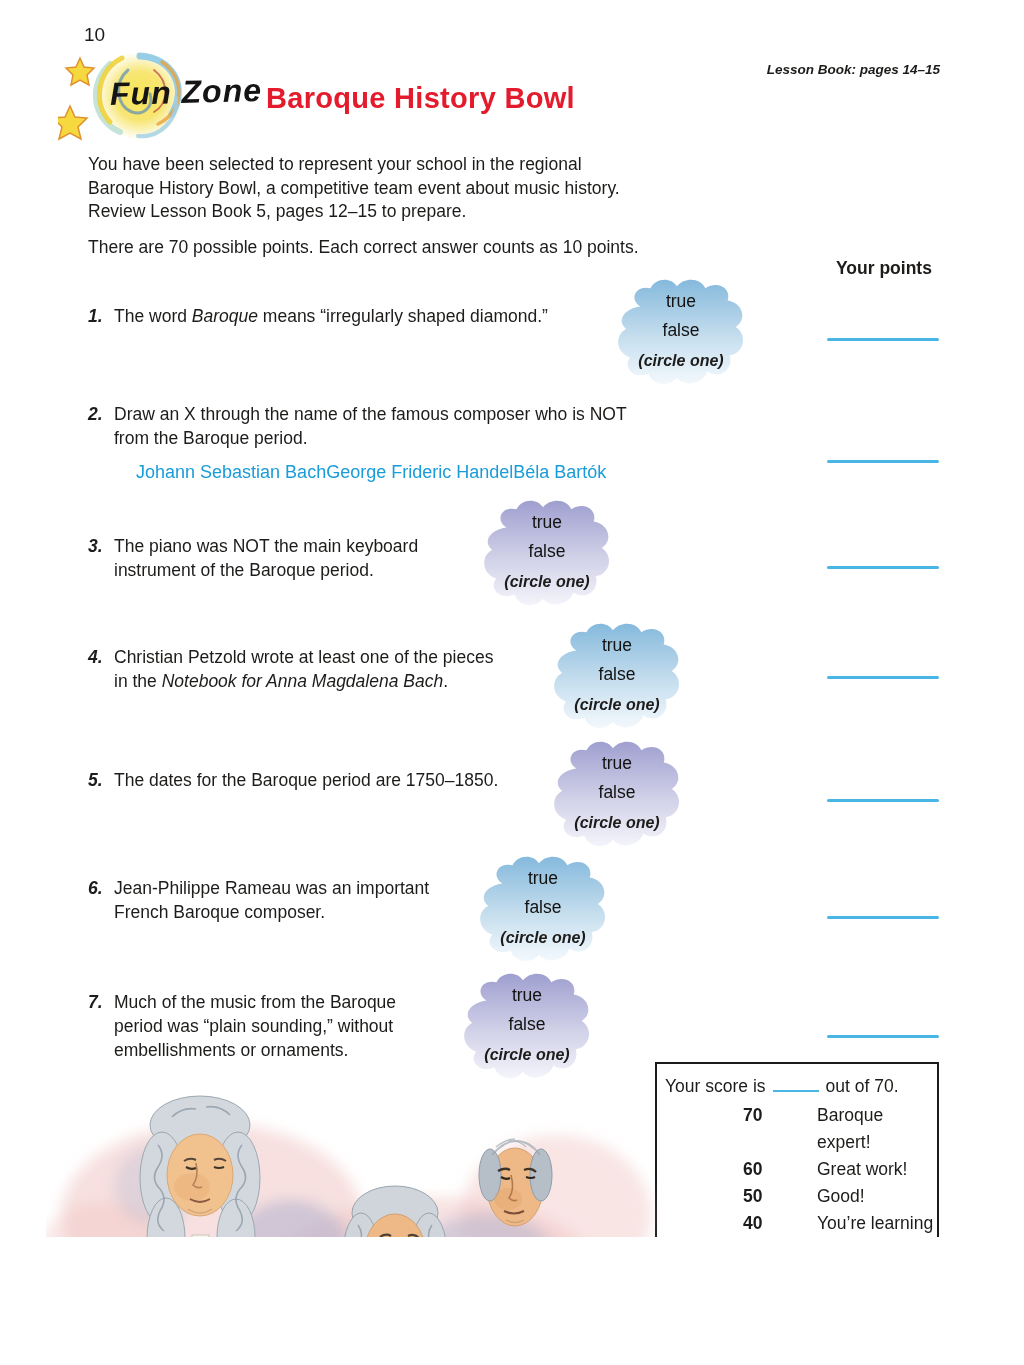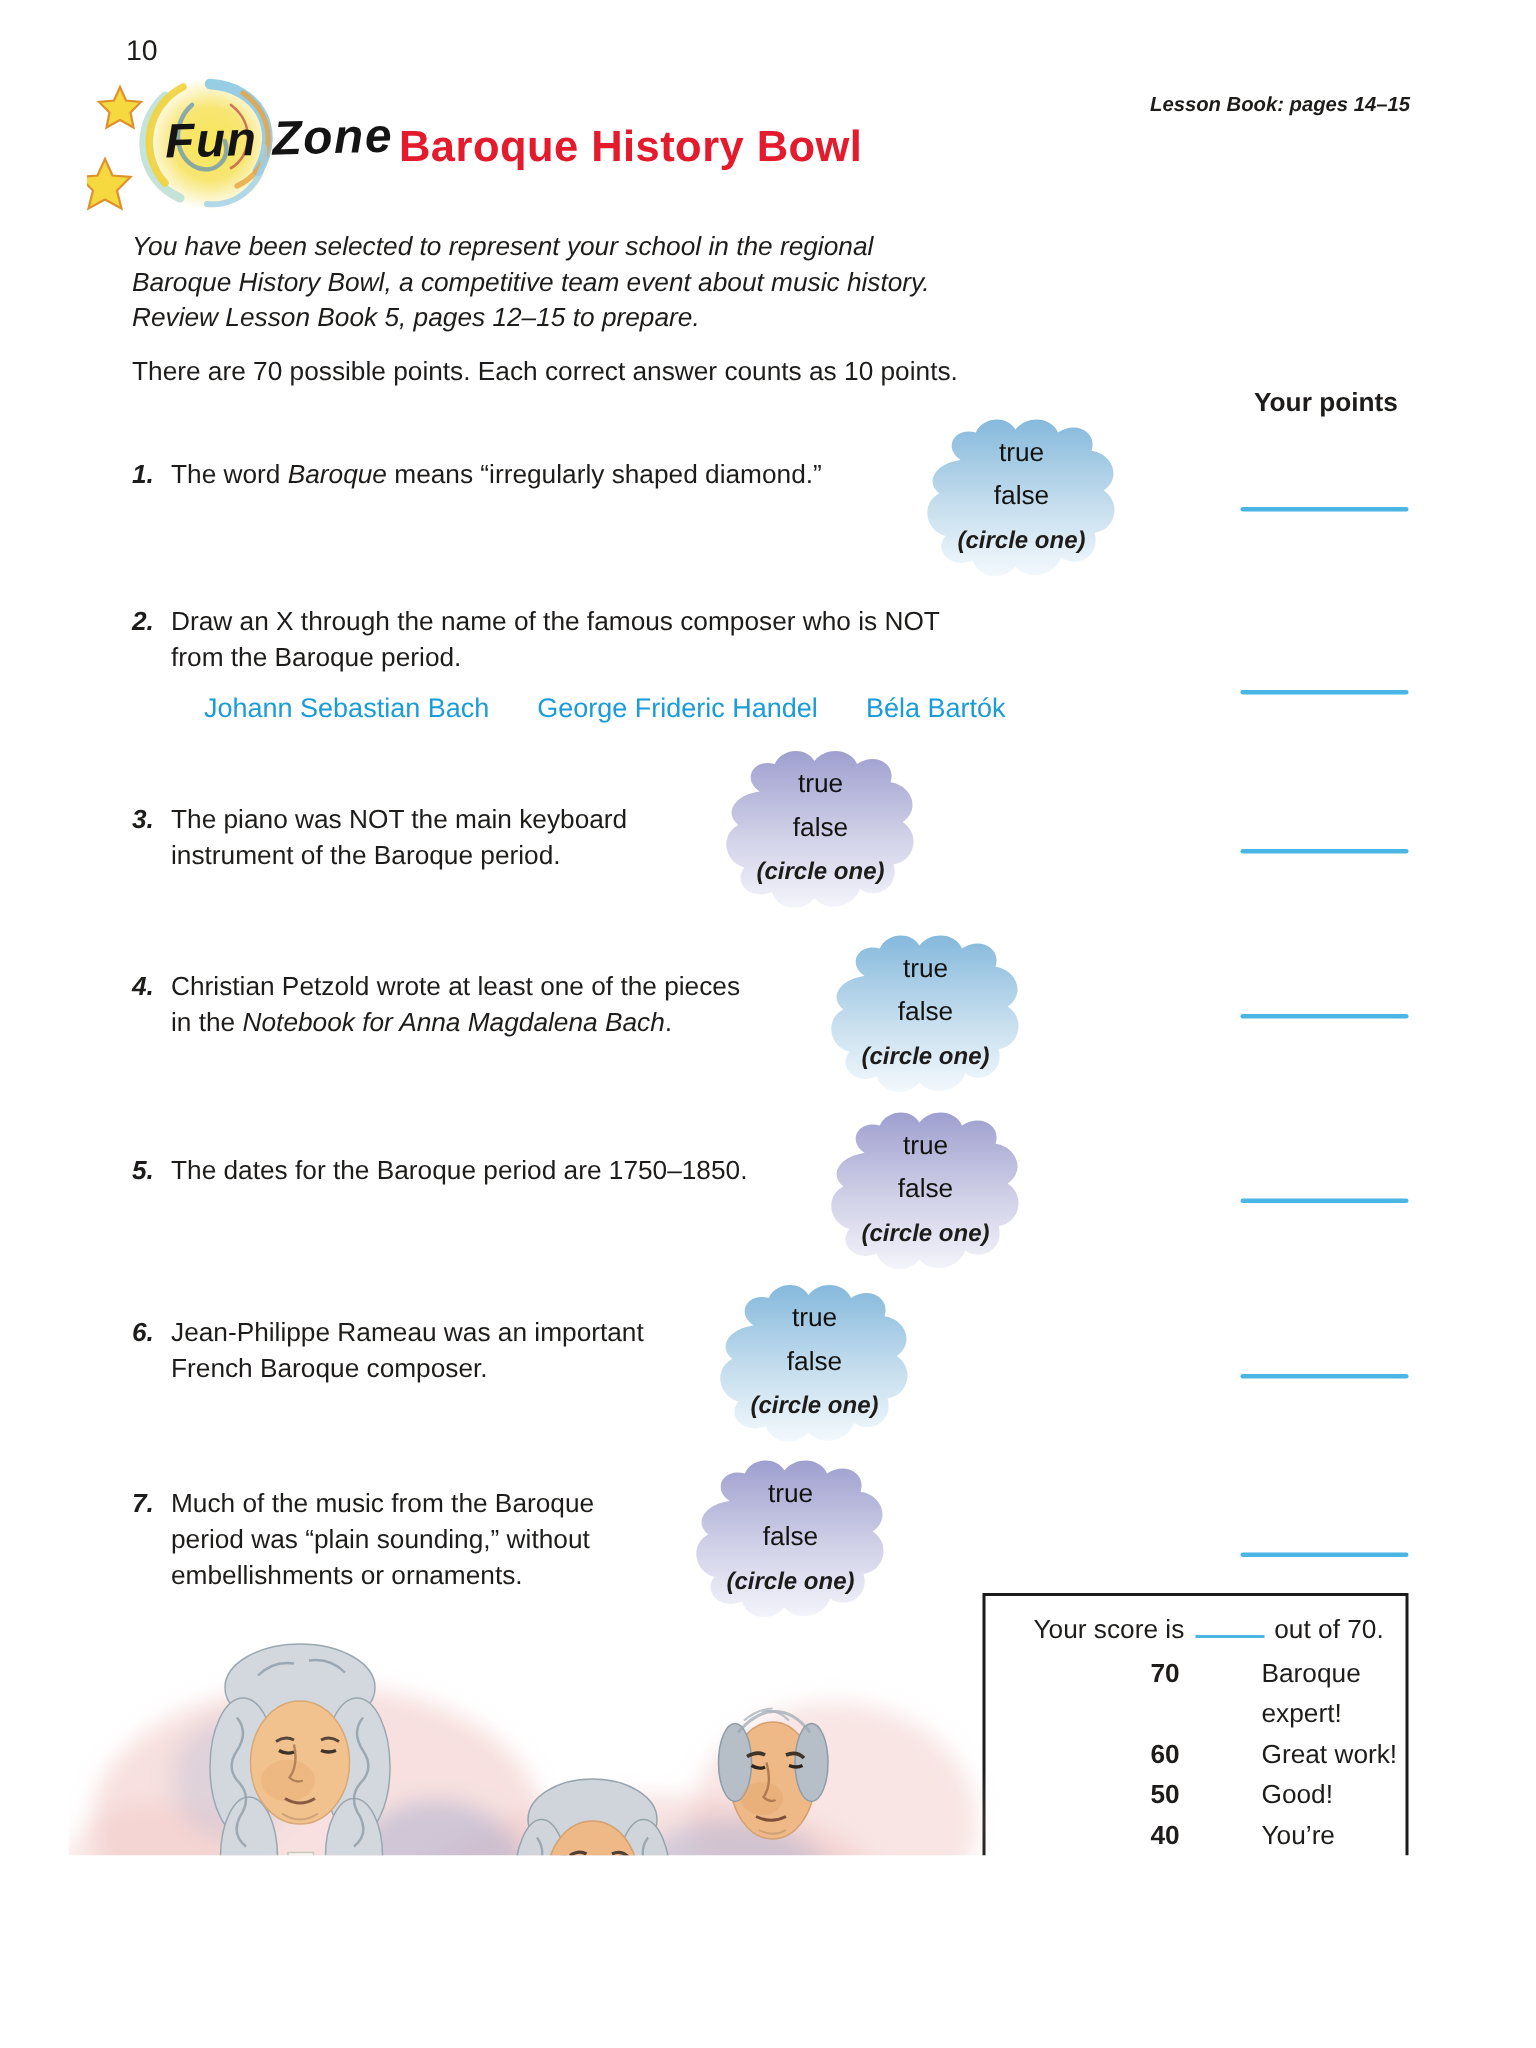--- a/index.html
+++ b/index.html
@@ -15,47 +15,47 @@
   #page-number { left:84px; top:24px; font-size:19px; }
   #lesson-ref { right:84px; top:62px; font-size:13.5px; font-weight:bold; font-style:italic; }
   #logo-svg { left:58px; top:40px; }
   #logo-text {
     left:110px; top:74px; font-size:32px; font-weight:bold; font-style:italic;
     transform:rotate(-1.5deg); letter-spacing:1px; color:#141414;
   }
   #page-title { left:266px; top:82px; font-size:29px; font-weight:bold; letter-spacing:.3px; }
 
   
-  #intro { left:88px; top:153px; font-size:17.5px; line-height:23.5px; width:640px;font-style:italic; }
+  #intro { left:88px; top:153px; font-size:17.5px; line-height:23.5px; width:640px; }
   #points-note { left:88px; top:237px; font-size:17.5px; }
   #your-points-label { left:836px; top:258px; font-size:17.5px;font-weight:bold; }
 
   
   .q { position:absolute; left:88px; padding-left:26px; font-size:17.5px; line-height:24px; }
   .qnum { position:absolute; left:0; top:0; font-weight:bold; font-style:italic; }
   .em { font-style:italic; }
 
-  #choices { left:136px; top:462px; display:flex; gap:32px; font-size:18px; }
+  #choices { left:136px; top:462px; display:flex; font-size:18px; }
   #choices .choice { cursor:pointer; }
 
   
   .cloud { position:absolute; width:134px; height:132px; text-align:center; }
   .cloud svg.blob { position:absolute; left:0; top:0; }
   .tf { position:absolute; width:100%; font-size:17.5px; color:#121210; }
   .tf-true  { top:15px; }
   .tf-false { top:44px; }
   .circle-one { position:absolute; width:100%; top:76px; font-size:16px; font-weight:bold; font-style:italic; }
 
   
   .points-line { position:absolute; left:827px; width:112px; height:3px; border-radius:2px; }
 
   
   #score-box {
     left:655px; top:1062px; width:284px; height:233px;
-    border:2.5px solid #1b1b1b; background:#fff; padding:12px 0 0 32px;
+    border:2.5px solid #1b1b1b; background:#fff; padding:12px 0 0 8px;
     font-size:17.5px;
   }
   #score-title { white-space:nowrap; }
   #score-blank { display:inline-block; width:46px; height:14px; border-bottom:2.5px solid; margin:0 7px; }
   #score-rows { margin:5px 0 0 42px; line-height:27px; }
   .score-row { display:grid; grid-template-columns:34px auto; column-gap:40px;margin-left:36px; }
   .score-points { font-weight:bold; }
 
   #composers-svg { left:46px; top:1075px; }
 </style>

